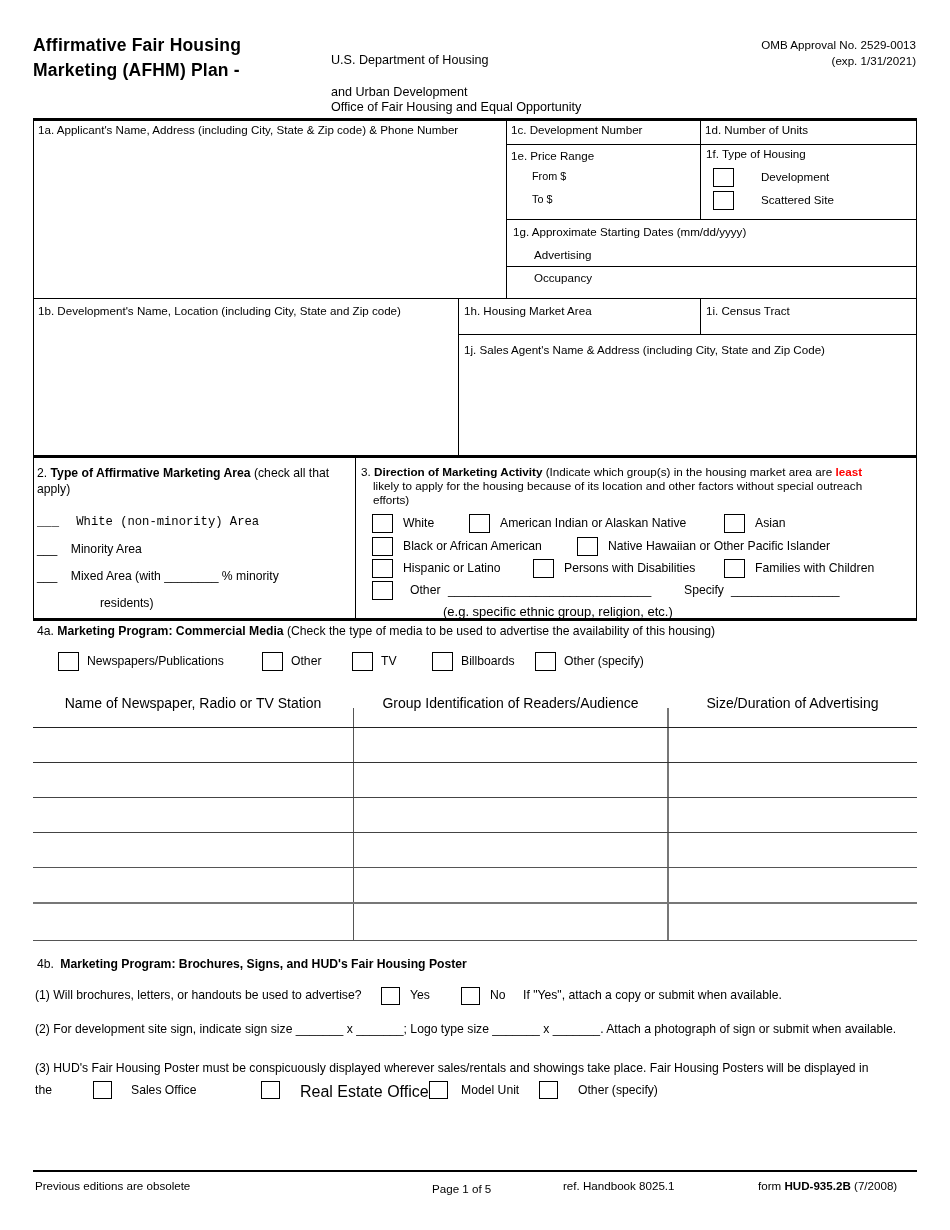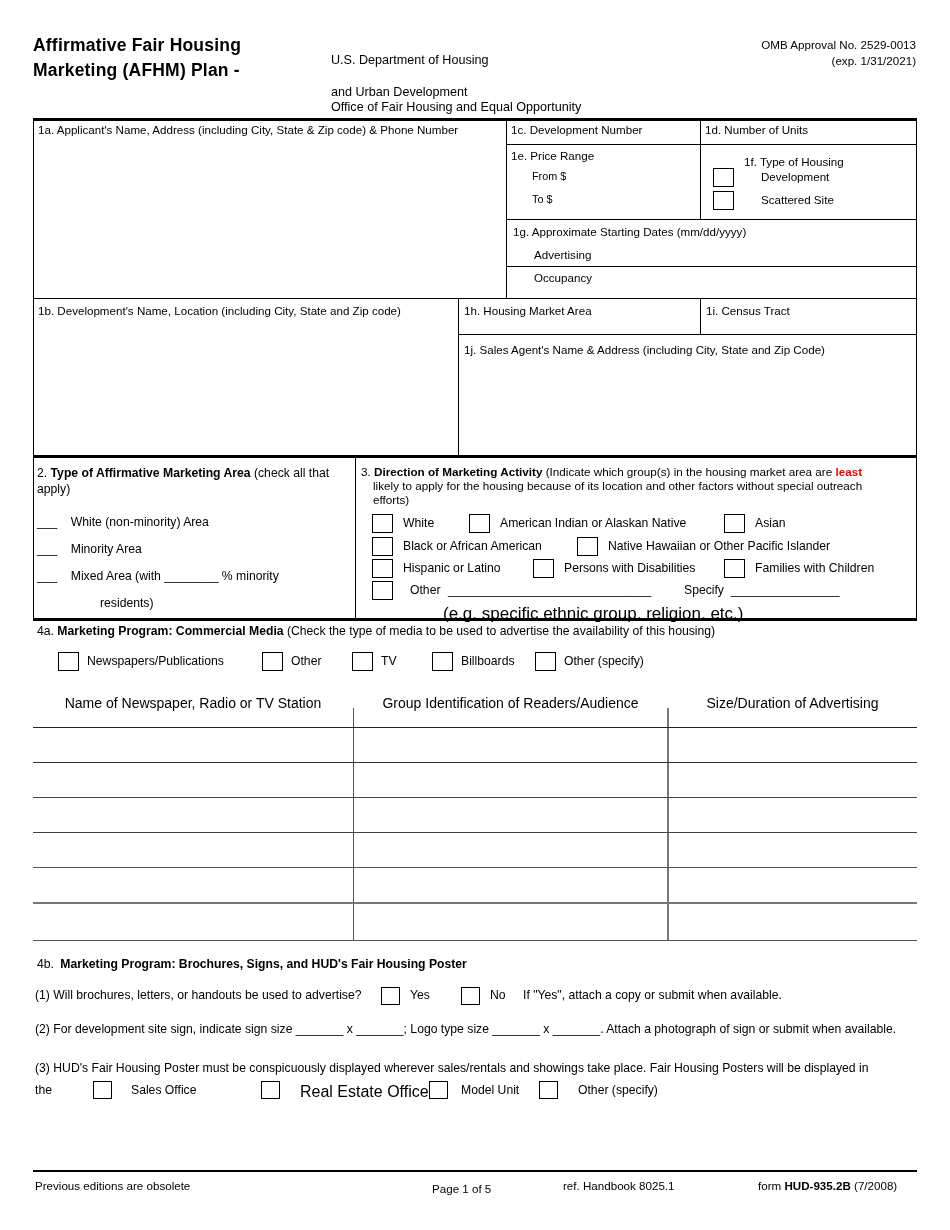--- a/index.html
+++ b/index.html
@@ -118,21 +118,21 @@
   <div class="cell-lbl" style="left:38px; top:123px;">1a. Applicant's Name, Address (including City, State &amp; Zip code) &amp; Phone Number</div>
   <div class="cell-lbl" style="left:38px; top:304px;">1b.  Development's Name, Location (including City, State and Zip code)</div>
 
   <div class="cell-lbl" style="left:511px; top:123px;">1c.  Development Number</div>
   <div class="cell-lbl" style="left:705px; top:123px;">1d.  Number of Units</div>
 
   <div class="cell-lbl" style="left:511px; top:149px;">1e.  Price Range</div>
   <div class="cell-lbl" style="left:532px; top:170px; font-size:10.8px;">From $</div>
   <div class="cell-lbl" style="left:532px; top:193px; font-size:10.8px;">To $</div>
 
-  <div class="cell-lbl" style="left:706px; top:155px;margin-left:38px;">1f.  Type of Housing</div>
+  <div class="cell-lbl" style="left:706px; top:147px;">1f.  Type of Housing</div>
   <div class="abs" style="left:713px; top:168px;"><span class="cb"></span></div>
   <div class="cell-lbl" style="left:761px; top:170px;text-align:center;">Development</div>
   <div class="abs" style="left:713px; top:191px;"><span class="cb"></span></div>
   <div class="cell-lbl" style="left:761px; top:193px;">Scattered Site</div>
 
   <div class="cell-lbl" style="left:513px; top:225px;">1g.  Approximate Starting Dates (mm/dd/yyyy)</div>
   <div class="cell-lbl" style="left:534px; top:248px;">Advertising</div>
   <div class="cell-lbl" style="left:534px; top:271px;">Occupancy</div>
 
   <div class="cell-lbl" style="left:464px; top:304px;">1h.  Housing Market Area</div>
@@ -157,21 +157,21 @@
   <div class="rule" style="left:355px; top:457px; width:1.2px; height:162px;"></div>
 
   <div class="rule" style="left:33px; top:618px; width:884px; height:2.5px;"></div>
 
   <div class="abs s2head" style="left:37px; top:465px; width:312px;">
     <span>2.</span>
     <span class="b">Type of Affirmative Marketing Area</span>
     <span>(check all that apply)</span>
   </div>
 
-  <div class="abs" style="left:37px; top:515px; font-size:12.2px;">
+  <div class="abs" style="left:37px; top:515px; font-size:12.2px;font-family:Liberation Mono, monospace;">
     <span>___</span>
     <span style="margin-left:10px;">White (non-minority) Area</span>
   </div>
   <div class="abs" style="left:37px; top:542px; font-size:12.2px;">
     <span>___</span>
     <span style="margin-left:10px;">Minority Area</span>
   </div>
   <div class="abs" style="left:37px; top:569px; font-size:12.2px;">
     <span>___</span>
     <span style="margin-left:10px;">Mixed Area (with</span>
@@ -206,21 +206,21 @@
   <div class="abs" style="left:533px; top:559px;"><span class="cb"></span></div>
   <div class="abs nw" style="left:564px; top:561px; font-size:12.2px;">Persons with Disabilities</div>
   <div class="abs" style="left:724px; top:559px;"><span class="cb"></span></div>
   <div class="abs nw" style="left:755px; top:561px; font-size:12.2px;">Families with Children</div>
 
   <div class="abs" style="left:372px; top:581px;"><span class="cb"></span></div>
   <div class="abs nw" style="left:410px; top:583px; font-size:12.2px;">Other</div>
   <div class="abs nw" style="left:448px; top:583px; font-size:12.2px;">______________________________</div>
   <div class="abs nw" style="left:684px; top:583px; font-size:12.2px;">Specify</div>
   <div class="abs nw" style="left:731px; top:583px; font-size:12.2px;">________________</div>
-  <div class="abs nw" style="left:443px; top:604px; font-size:17px;">(e.g. specific ethnic group, religion, etc.)</div>
+  <div class="abs nw" style="left:443px; top:604px; font-size:13px;">(e.g. specific ethnic group, religion, etc.)</div>
 
   <div class="abs" style="left:37px; top:624px; font-size:12.2px;">
     <span>4a.</span>
     <span class="b">Marketing Program: Commercial Media</span>
     <span>(Check the type of media to be used to advertise the availability of this housing)</span>
   </div>
 
   <div class="abs" style="left:58px; top:652px;"><span class="cb"></span></div>
   <div class="abs nw" style="left:87px; top:654px; font-size:12.2px;">Newspapers/Publications</div>
   <div class="abs" style="left:262px; top:652px;"><span class="cb"></span></div>

